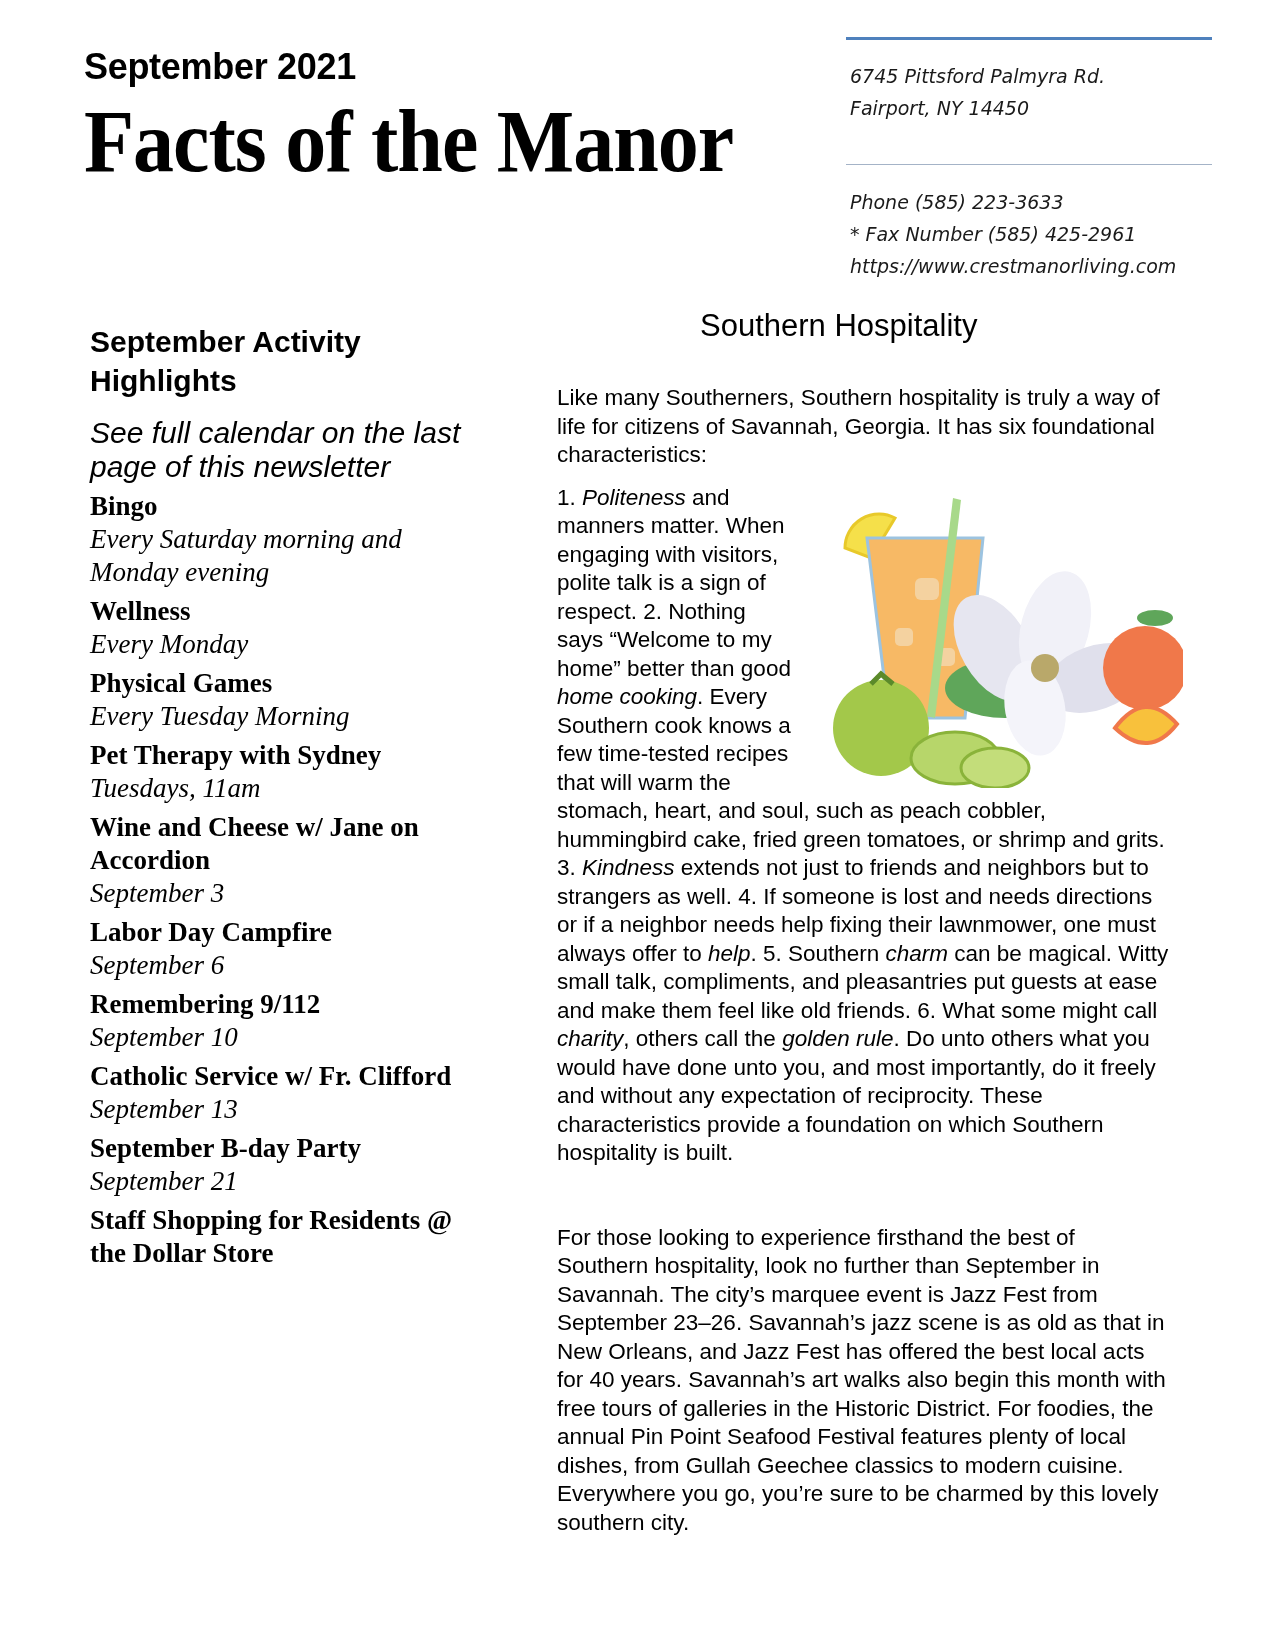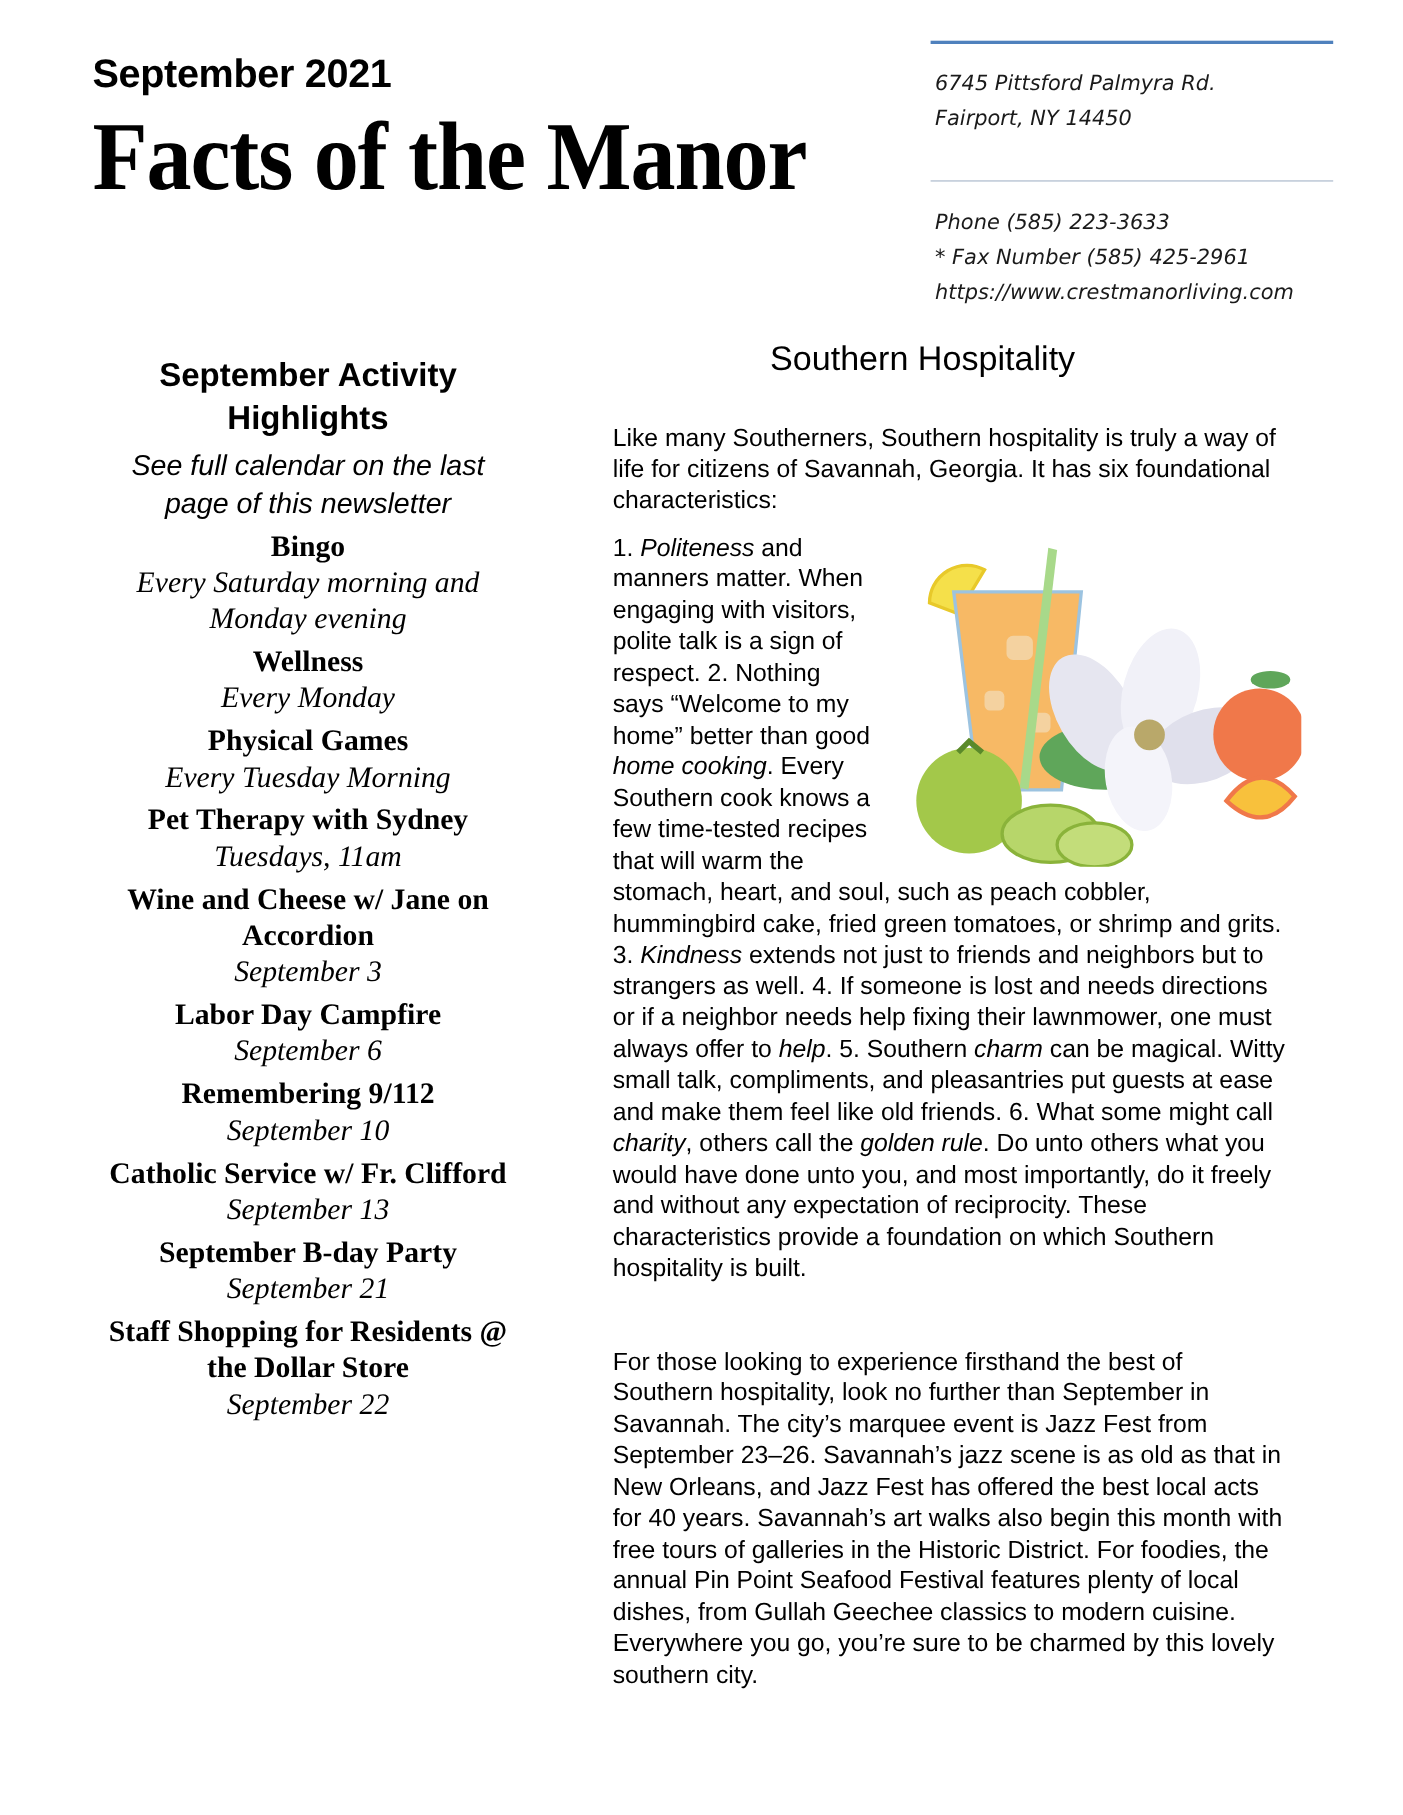--- a/index.html
+++ b/index.html
@@ -4,23 +4,23 @@
 <style>
   html, body { margin: 0; padding: 0; background: #ffffff; }
   body { width: 1275px; height: 1650px; position: relative; overflow: hidden; color: #000; }
   .issue-date { position: absolute; left: 84px; top: 46px; font-family: "Liberation Sans", sans-serif; font-weight: bold; font-size: 36px; letter-spacing: -0.3px; }
   .masthead { position: absolute; left: 84px; top: 98px; font-family: "Liberation Serif", serif; font-weight: bold; font-size: 82px; letter-spacing: -1px; line-height: 1; transform: scaleY(1.08); transform-origin: left top; }
   .rule-top { position: absolute; left: 846px; top: 37px; width: 366px; height: 3px; background: #4f81bd; }
   .rule-mid { position: absolute; left: 846px; top: 164px; width: 366px; height: 1px; background: #a4b3c7; }
   .contact { position: absolute; left: 850px; font-family: "DejaVu Sans", sans-serif; font-style: italic; font-size: 19px; color: #1a1a1a; line-height: 32px; }
   .contact.addr { top: 60px; font-style: italic; }
   .contact.phone { top: 186px; }
-  .left-col { position: absolute; left: 90px; top: 322px; width: 380px; text-align: center; }
+  .left-col { position: absolute; left: 90px; top: 322px; width: 380px; text-align: left; }
   .hl-title { font-family: "Liberation Sans", sans-serif; font-weight: bold; font-size: 30px; line-height: 39px; margin: 0; }
-  .hl-sub { font-family: "Liberation Sans", sans-serif; font-style: italic; font-size: 26px; line-height: 34px; margin: 6px 0 4px 0; }
+  .hl-sub { font-family: "Liberation Sans", sans-serif; font-style: italic; font-size: 30px; line-height: 34px; margin: 16px 0 4px 0; }
   .event { margin-top: 6px; }
   .event-name { font-family: "Liberation Serif", serif; font-weight: bold; font-size: 27px; line-height: 33px; }
   .event-when { font-family: "Liberation Serif", serif; font-style: italic; font-size: 27px; line-height: 33px; }
   .article-title { position: absolute; left: 700px; top: 308px; font-family: "Liberation Sans", sans-serif; font-weight: normal; font-size: 31px; }
   .article { position: absolute; left: 543px; top: 370px; width: 640px; font-family: "Liberation Sans", sans-serif; font-size: 22.5px; line-height: 28.5px; }
   .article p { margin: 14px; }
   .p1 { margin-bottom: 10px !important; }
   .gap { height: 28px; }
   .illus { float: right; width: 378px; height: 300px; margin: 4px -14px 0 10px; }
 </style>
@@ -79,21 +79,20 @@
       <div class="event">
         <div class="event-name">Catholic Service w/ Fr. Clifford</div>
         <div class="event-when">September 13</div>
       </div>
       <div class="event">
         <div class="event-name">September B-day Party</div>
         <div class="event-when">September 21</div>
       </div>
       <div class="event">
         <div class="event-name">Staff Shopping for Residents @ the Dollar Store</div>
-        <div class="event-when">September 22</div>
       </div>
     </div>
 </div>
 
 <div class="article-title">Southern Hospitality</div>
 <div class="article">
   <p class="p1">Like many Southerners, Southern hospitality is truly a way of life for citizens of Savannah, Georgia.  It has six foundational characteristics:</p>
   <p>
     <svg class="illus" viewBox="0 0 378 300">
       <g>

